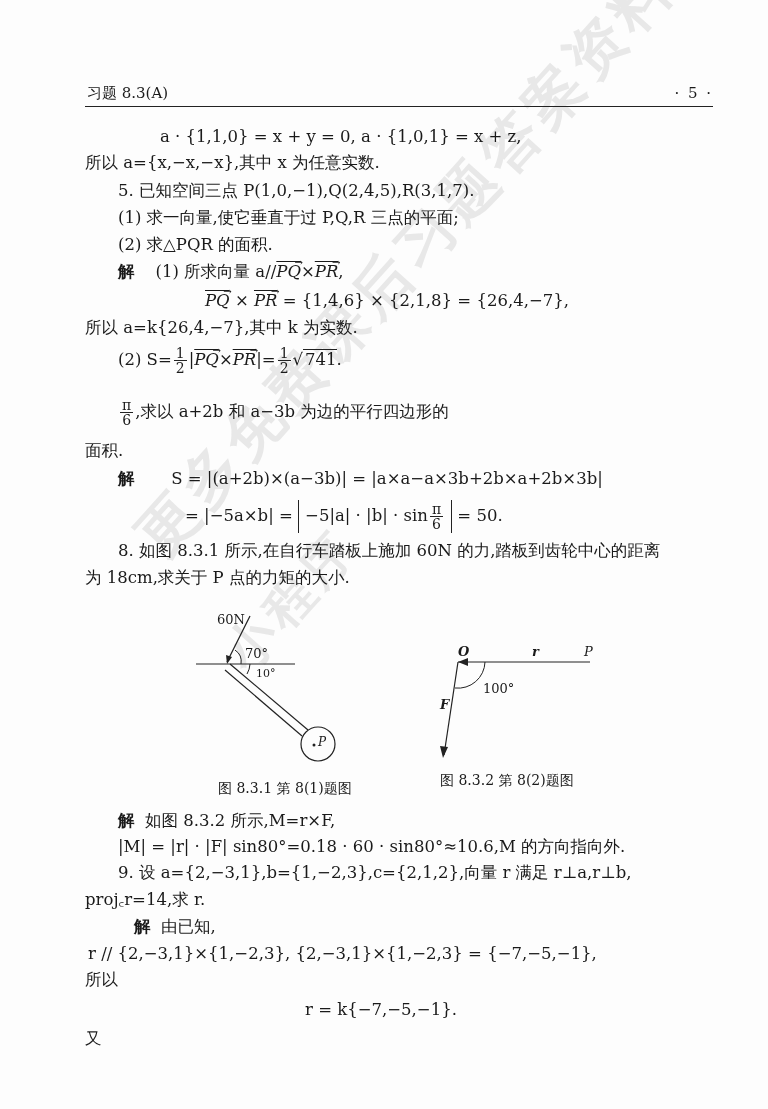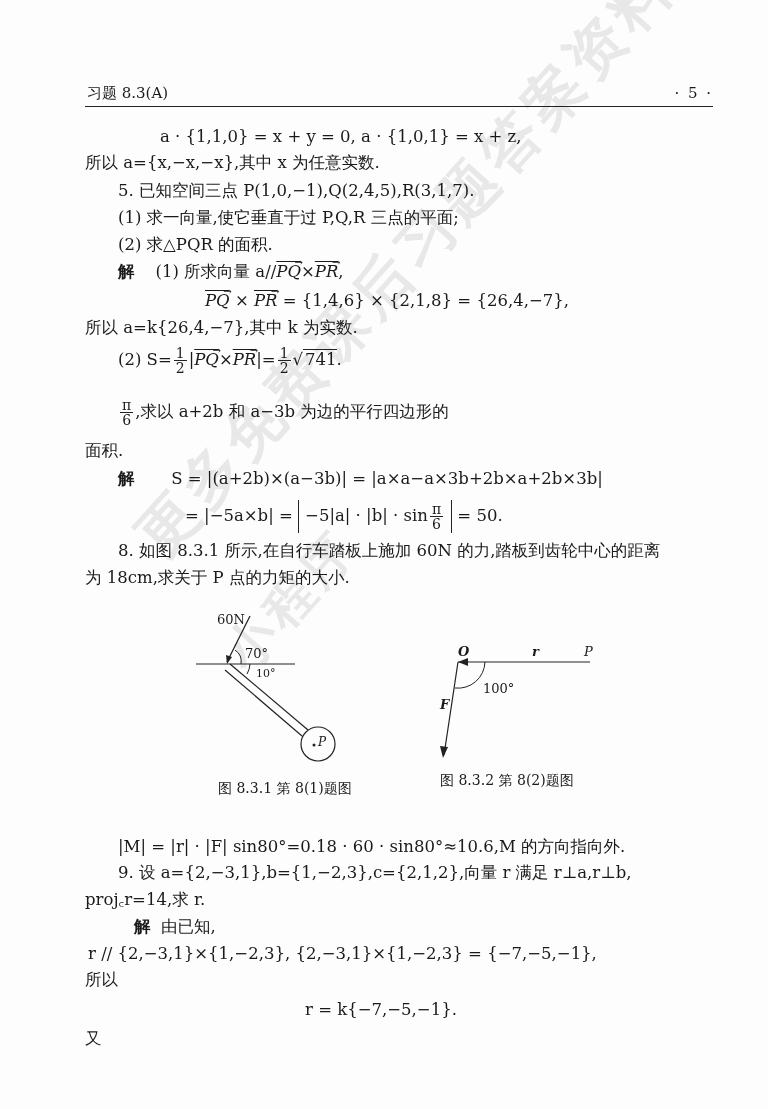--- a/index.html
+++ b/index.html
@@ -107,20 +107,23 @@
     <polygon points="3,108 0,96 8,97" fill="#222"></polygon>
     <path d="M 45 12 A 27 27 0 0 1 15 38" fill="none" stroke="#222" stroke-width="1"></path>
   </svg>
   <div class="caption i bold" style="left:458px; top:644px; font-size:13px;">O</div>
   <div class="caption i bold" style="left:532px; top:644px; font-size:13px;">r</div>
   <div class="caption i" style="left:584px; top:644px; font-size:13px;">P</div>
   <div class="caption" style="left:483px; top:681px; font-size:13px;">100°</div>
   <div class="caption i bold" style="left:440px; top:697px; font-size:13px;">F</div>
   <div class="caption" style="left:440px; top:772px;">图 8.3.2   第 8(2)题图</div>
 
+  <div class="line" style="left:118px; top:810px;">
+    <span class="bold">解</span>&nbsp;&nbsp;<span>如图 8.3.2 所示,M=r×F,</span>
+  </div>
   <div class="line" style="left:118px; top:836px;">|M| = |r| · |F| sin80°=0.18 · 60 · sin80°≈10.6,M 的方向指向外.</div>
 
   <div class="line" style="left:118px; top:862px;">9. 设 a={2,−3,1},b={1,−2,3},c={2,1,2},向量 r 满足 r⊥a,r⊥b,</div>
   <div class="line" style="left:85px; top:889px;">proj꜀r=14,求 r.</div>
 
   <div class="line" style="left:118px; top:916px;margin-left:16px;">
     <span class="bold">解</span>&nbsp;&nbsp;<span>由已知,</span>
   </div>
   <div class="line" style="left:88px; top:943px;">r // {2,−3,1}×{1,−2,3},   {2,−3,1}×{1,−2,3} = {−7,−5,−1},</div>
   <div class="line" style="left:85px; top:969px;">所以</div>

